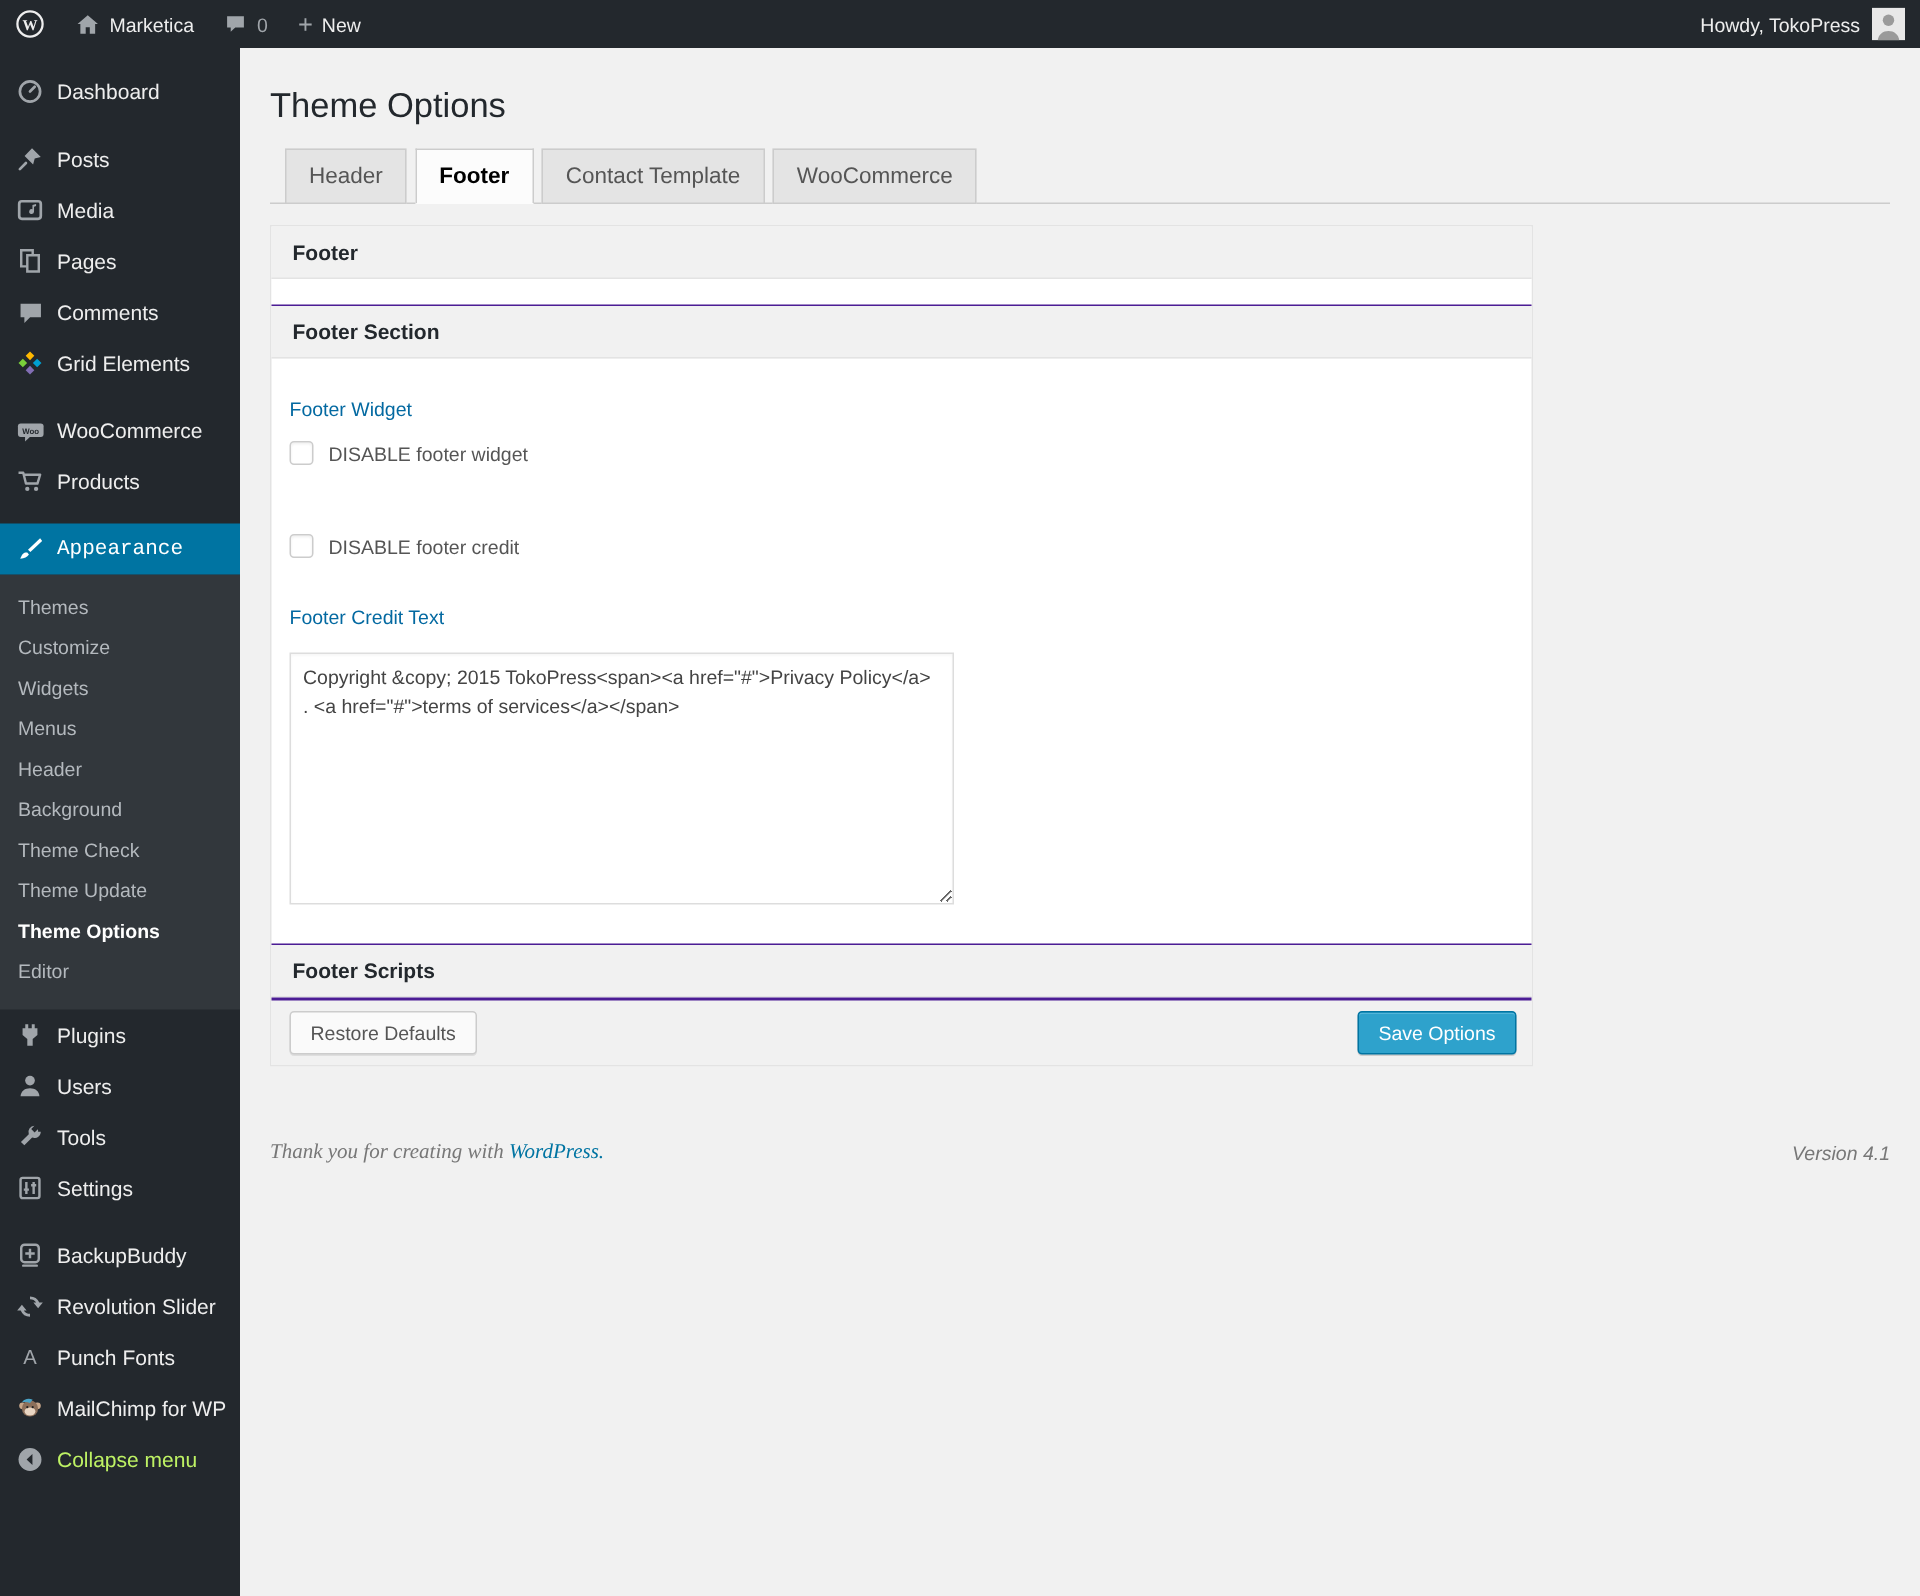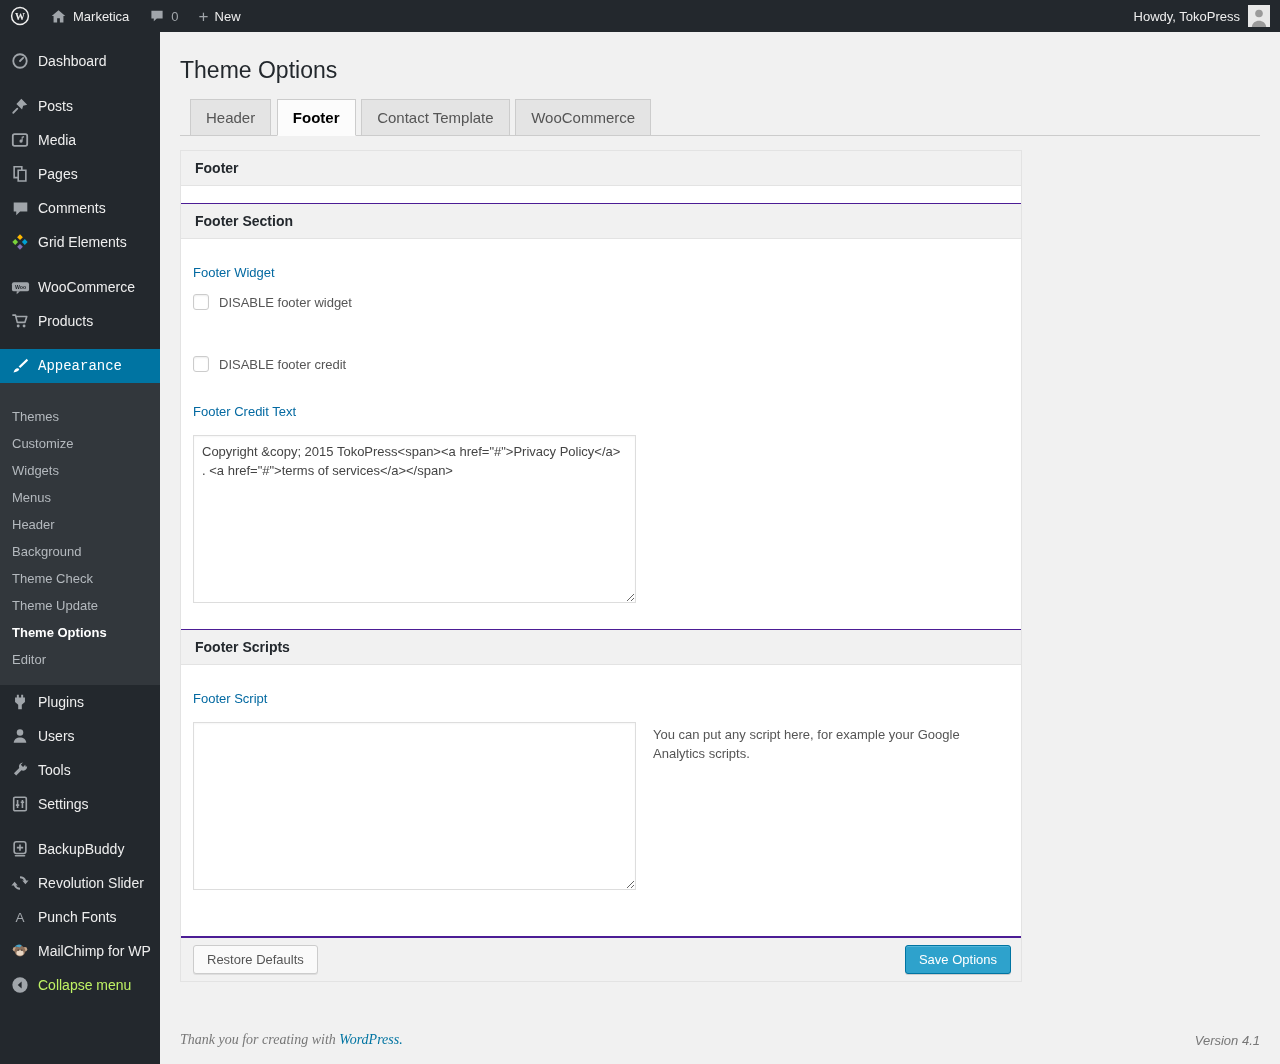--- a/index.html
+++ b/index.html
@@ -34,21 +34,21 @@
   }
   .mi .ic { width:20px; height:20px; color:#a0a5aa; flex:0 0 20px; display:flex; align-items:center; justify-content:center; }
   .mi.sep { margin-top:11px; }
   .mi.active { background:#0074a2; color:#fff;font-family:Liberation Mono, monospace; }
   .mi.active .ic { color:#fff; }
   .mi .arrow {
     position:absolute; right:0; top:50%; transform:translateY(-50%);
     width:0; height:0; border-top:8px solid transparent; border-bottom:8px solid transparent;
     border-right:8px solid #f1f1f1;
   }
-  .submenu { background:#32373c; padding:20px 0 12px; }
+  .submenu { background:#32373c; padding:8px 0 12px; }
   .smi { padding:6px 0 6px 12px; color:#b4b9be; font-size:13px; cursor:pointer; line-height:15px; }
   .smi.current { color:#fff; font-weight:bold; }
   .mi.collapse { color:#a0a5aa; }
   .mi.collapse .lbl { color:#bef264; }
 
   
   .wrap { position:absolute; left:160px; top:32px; right:0; bottom:0; background:#f1f1f1; padding:0 20px; overflow:hidden; }
   h1.page-title { font-size:23px; font-weight:400; color:#23282d; padding:24px 0 10px; line-height:29px; }
 
   .nav-tabs { border-bottom:1px solid #ccc; padding-left:10px; margin-top:4px; height:37px; }
@@ -91,21 +91,21 @@
   }
   .btn {
     font-family:inherit; font-size:13px; line-height:17px; padding:5px 13px; border-radius:3px; cursor:pointer;
     background:#fafafa; border:1px solid #ccc; color:#555; box-shadow:0 1px 0 rgba(0,0,0,.08);
   }
   .btn.primary {
     background:#2ea2cc; border-color:#0074a2; color:#fff;
     box-shadow:inset 0 1px 0 rgba(120,200,230,.5), 0 1px 0 rgba(0,0,0,.15);
   }
 
-  .wp-footer { margin-top:50px; display:flex; justify-content:space-between; align-items:center; color:#777; }
+  .wp-footer { margin-top:50px; display:flex; justify-content:space-between; align-items:flex-start; color:#777; }
   .thanks { font-style:italic; font-family:"Liberation Serif","DejaVu Serif",serif; font-size:14px; }
   .thanks a { color:#0074a2; text-decoration:none; cursor:pointer; }
   .version { font-size:13px;font-style:italic; }
 </style>
 </head>
 <body>
 
 <div class="adminbar">
   <div class="ab-left">
     <span class="ab-item">
@@ -374,28 +374,20 @@
       <div class="gap32"></div>
 
       <div class="field-label">Footer Credit Text</div>
       <div class="gap16"></div>
       <textarea class="ta" spellcheck="false" style="">Copyright &amp;copy; 2015 TokoPress&lt;span&gt;&lt;a href="#"&gt;Privacy Policy&lt;/a&gt; . &lt;a href="#"&gt;terms of services&lt;/a&gt;&lt;/span&gt;</textarea>
       <div class="after-ta"></div>
     </div>
 
     <div class="section-head mid">Footer Scripts</div>
 
-    <div class="section-body">
-      <div class="field-label">Footer Script</div>
-      <div class="script-row">
-        <textarea class="ta" spellcheck="false" style=""></textarea>
-        <p class="helper">You can put any script here, for example your Google Analytics scripts.</p>
-      </div>
-      <div class="scripts-bottom"></div>
-    </div>
 
     <div class="action-bar">
       <button class="btn">Restore Defaults</button>
       <button class="btn primary">Save Options</button>
     </div>
   </div>
 
   <div class="wp-footer">
     <p class="thanks">
       <span>Thank you for creating with</span>

